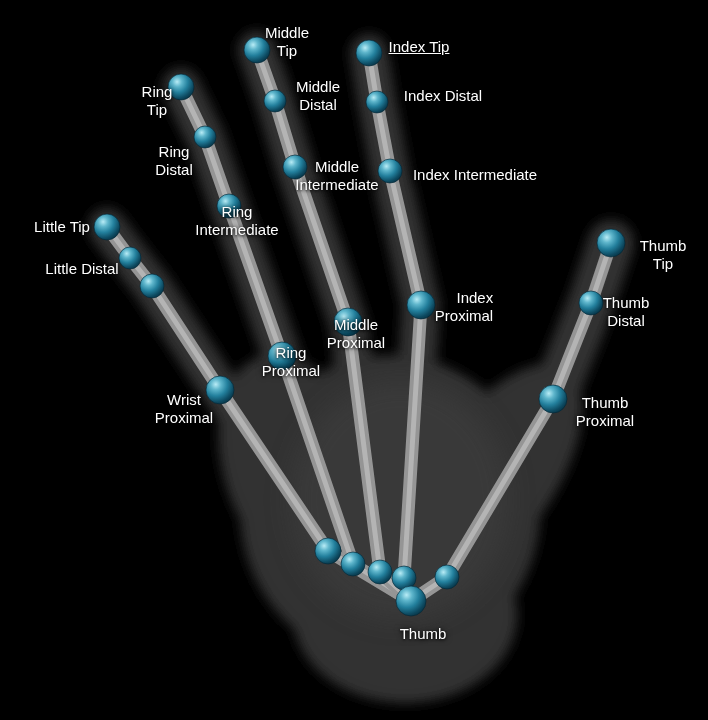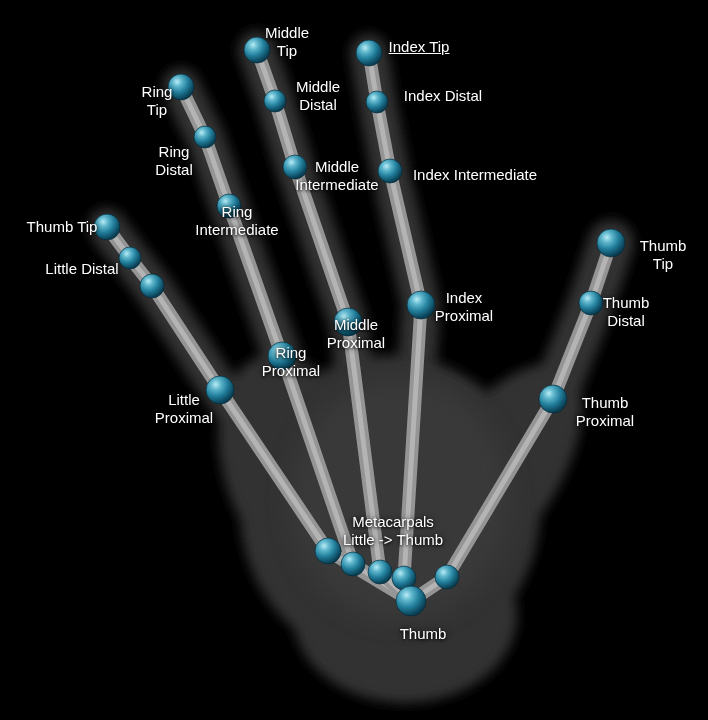--- a/index.html
+++ b/index.html
@@ -195,58 +195,54 @@
         <div class="label-line">Distal</div>
       </div>
       <div class="joint-label" style="left: 337px; top: 158px;">
         <div class="label-line">Middle</div>
         <div class="label-line">Intermediate</div>
       </div>
       <div class="joint-label" style="left: 475px; top: 166px; text-align: right;">
         <div class="label-line">Index Intermediate</div>
       </div>
       <div class="joint-label" style="left: 62px; top: 218px;">
-        <div class="label-line">Thumb Tip</div>
+        <div class="label-line">Little Tip</div>
       </div>
       <div class="joint-label" style="left: 237px; top: 203px;">
         <div class="label-line">Ring</div>
         <div class="label-line">Intermediate</div>
       </div>
       <div class="joint-label" style="left: 663px; top: 237px;">
         <div class="label-line">Thumb</div>
         <div class="label-line">Tip</div>
       </div>
       <div class="joint-label" style="left: 82px; top: 260px;">
         <div class="label-line">Little Distal</div>
       </div>
-      <div class="joint-label" style="left: 464px; top: 289px;">
+      <div class="joint-label" style="left: 464px; top: 289px; text-align: right;">
         <div class="label-line">Index</div>
         <div class="label-line">Proximal</div>
       </div>
       <div class="joint-label" style="left: 626px; top: 294px;">
         <div class="label-line">Thumb</div>
         <div class="label-line">Distal</div>
       </div>
       <div class="joint-label" style="left: 356px; top: 316px;">
         <div class="label-line">Middle</div>
         <div class="label-line">Proximal</div>
       </div>
       <div class="joint-label" style="left: 291px; top: 344px;">
         <div class="label-line">Ring</div>
         <div class="label-line">Proximal</div>
       </div>
       <div class="joint-label" style="left: 184px; top: 391px;">
-        <div class="label-line">Little</div>
+        <div class="label-line">Wrist</div>
         <div class="label-line">Proximal</div>
       </div>
       <div class="joint-label" style="left: 605px; top: 394px;">
         <div class="label-line">Thumb</div>
         <div class="label-line">Proximal</div>
-      </div>
-      <div class="joint-label" style="left: 393px; top: 513px;">
-        <div class="label-line">Metacarpals</div>
-        <div class="label-line">Little -&gt; Thumb</div>
       </div>
       <div class="joint-label" style="left: 423px; top: 625px;">
         <div class="label-line">Thumb</div>
       </div>
     </div>
 </div>
 
 </body></html>

